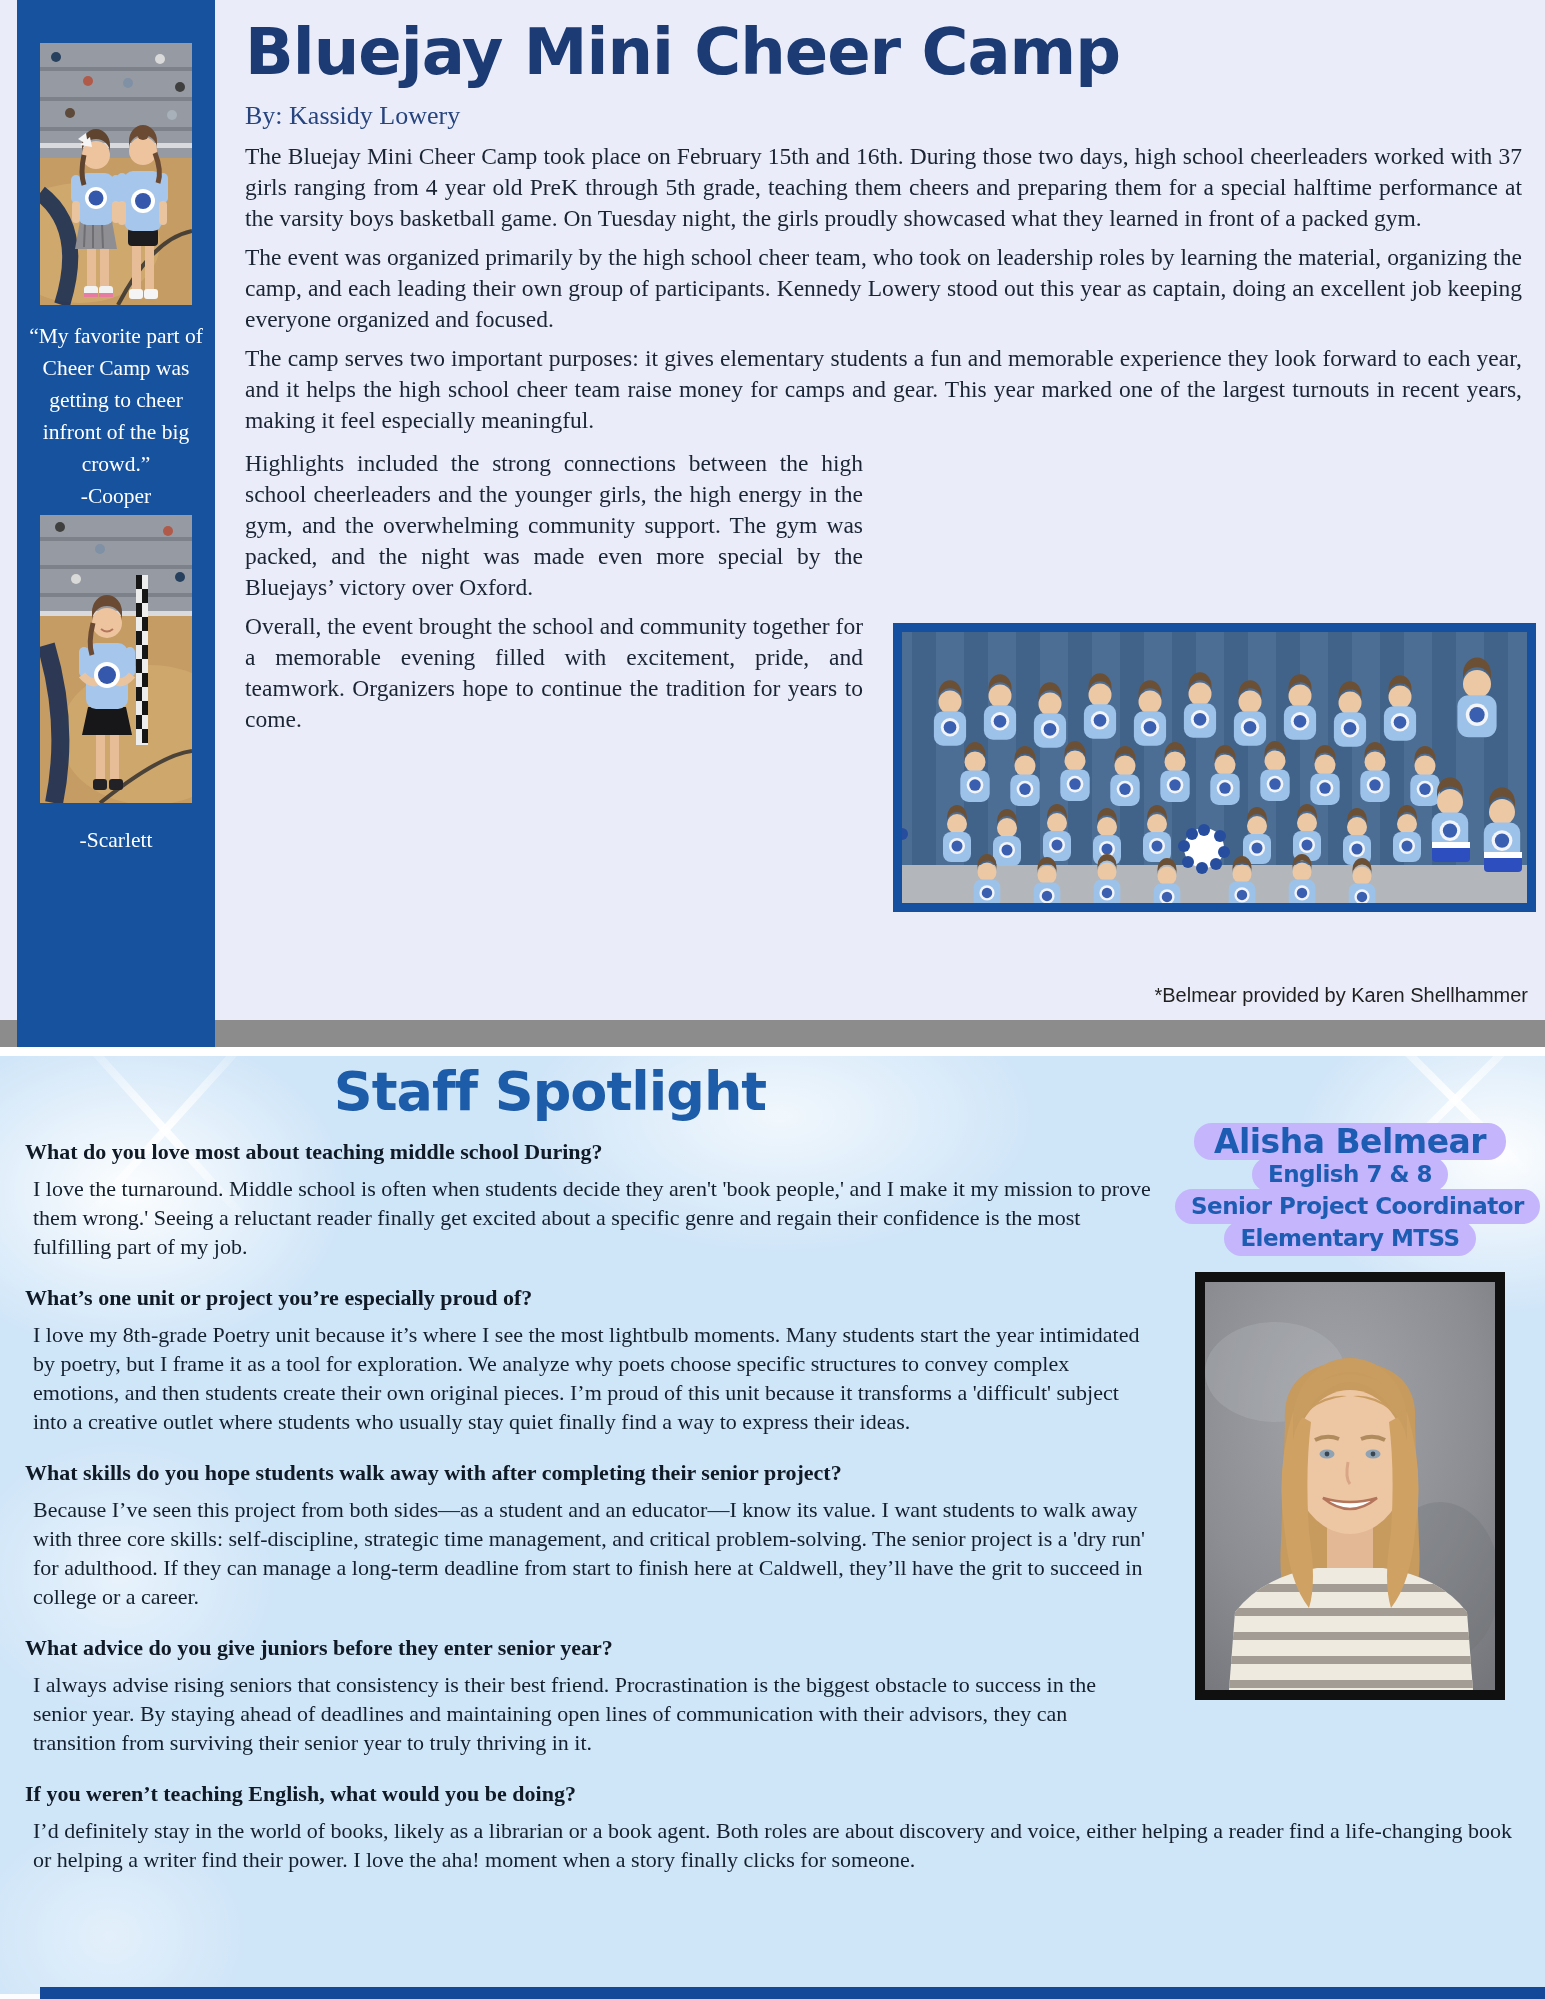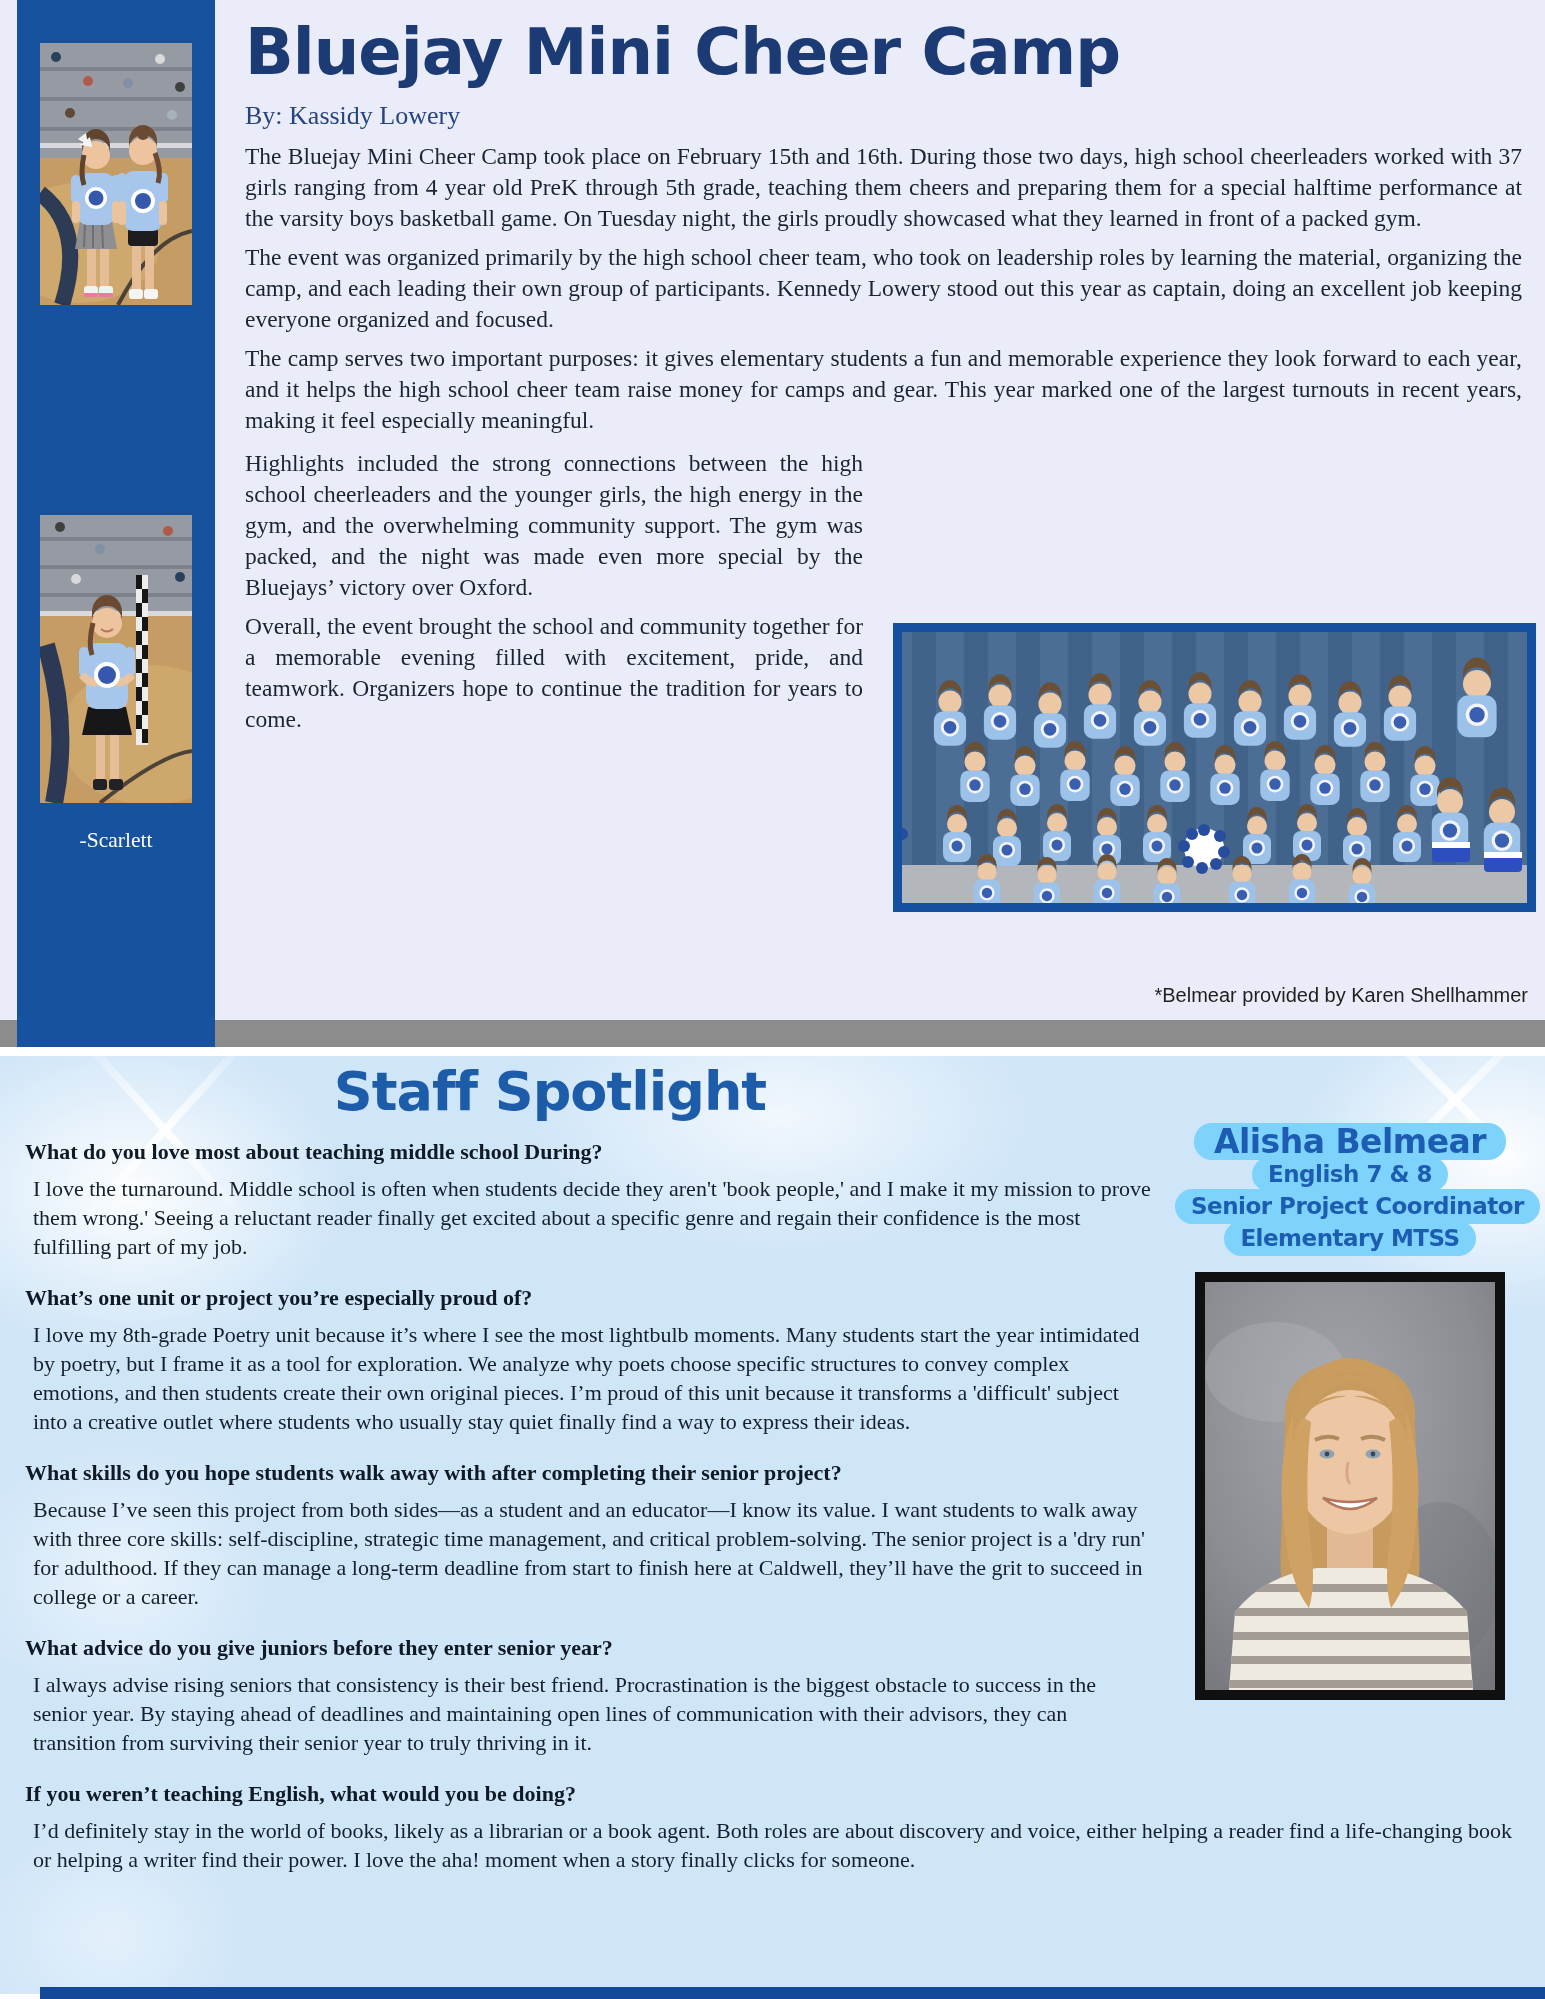--- a/index.html
+++ b/index.html
@@ -55,21 +55,21 @@
   .spotlight-title{width:1100px;margin:4px 0 0;text-align:center;position:relative;
                    font-family:"DejaVu Sans",sans-serif;font-weight:800;font-size:54px;
                    letter-spacing:-1px;color:#1d5ca9;}
   .qa-area{position:relative;margin:14px 20px 0 25px;font-size:22px;line-height:29px;color:#15202e;}
   .qa-block{margin:0 0 22px;}
   .question{margin:0;font-weight:bold;color:#101a26;}
   .answer{margin:8px;}
 
   .profile{float:right;width:350px;margin:-14px 0 16px 22px;}
   .badge{text-align:center;font-family:"DejaVu Sans",sans-serif;font-weight:800;color:#1d5cb3;}
-  .pill{display:block;width:max-content;margin:-3px auto 0;background:#7dd3fc;
+  .pill{display:block;width:max-content;margin:-3px auto 0;background:#c4b5fd;
         border-radius:18px;padding:3px 16px;letter-spacing:-0.5px;}
   .pill.name{font-size:33px;padding:4px 20px;margin-top:0;}
   .pill.role{font-size:23px;}
   .portrait{margin:16px auto 0;width:290px;height:408px;border:10px solid #101010;background:#8b8d92;}
   .portrait svg{display:block;}
 
   .footer-bar{position:absolute;left:40px;bottom:0;width:1505px;height:17px;background:#14499a;}
   .corner-chip{position:absolute;left:0;bottom:0;width:40px;height:10px;background:#fdfdff;}
 </style>
 </head>
@@ -133,20 +133,24 @@
             <rect x="119" y="158" width="8" height="24" rx="4" fill="#eac49f"></rect>
           <circle cx="103" cy="158" r="12" fill="#ffffff"></circle>
             <circle cx="103" cy="158" r="8" fill="#3558ac"></circle>
           <circle cx="103" cy="108" r="14" fill="#eec49f"></circle>
           <path d="M89,106 A14,14 0 0 1 117,106 L117,98 A14,16 0 0 0 89,98 Z" fill="#6b4a33"></path>
           <circle cx="103" cy="91" r="6" fill="#6b4a33"></circle>
           <path d="M115,110 Q122,128 118,140" stroke="#6b4a33" stroke-width="5" fill="none"></path>
         </svg>
       </div>
 
+      <div class="rail-quote quote1">
+        <p>“My favorite part of Cheer Camp was getting to cheer infront of the big crowd.”</p>
+        <p>-Cooper</p>
+      </div>
 
       <div class="side-photo photo2">
         <svg width="152" height="288" viewBox="0 0 152 288">
           <rect width="152" height="100" fill="#969ba3"></rect>
           <rect y="22" width="152" height="4" fill="#7d828a"></rect>
           <rect y="50" width="152" height="4" fill="#7d828a"></rect>
           <rect y="78" width="152" height="4" fill="#7d828a"></rect>
           <circle cx="20" cy="12" r="5" fill="#3f3f3f"></circle>
             <circle cx="60" cy="34" r="5" fill="#8090a5"></circle>
           <circle cx="128" cy="16" r="5" fill="#b05a4a"></circle>

